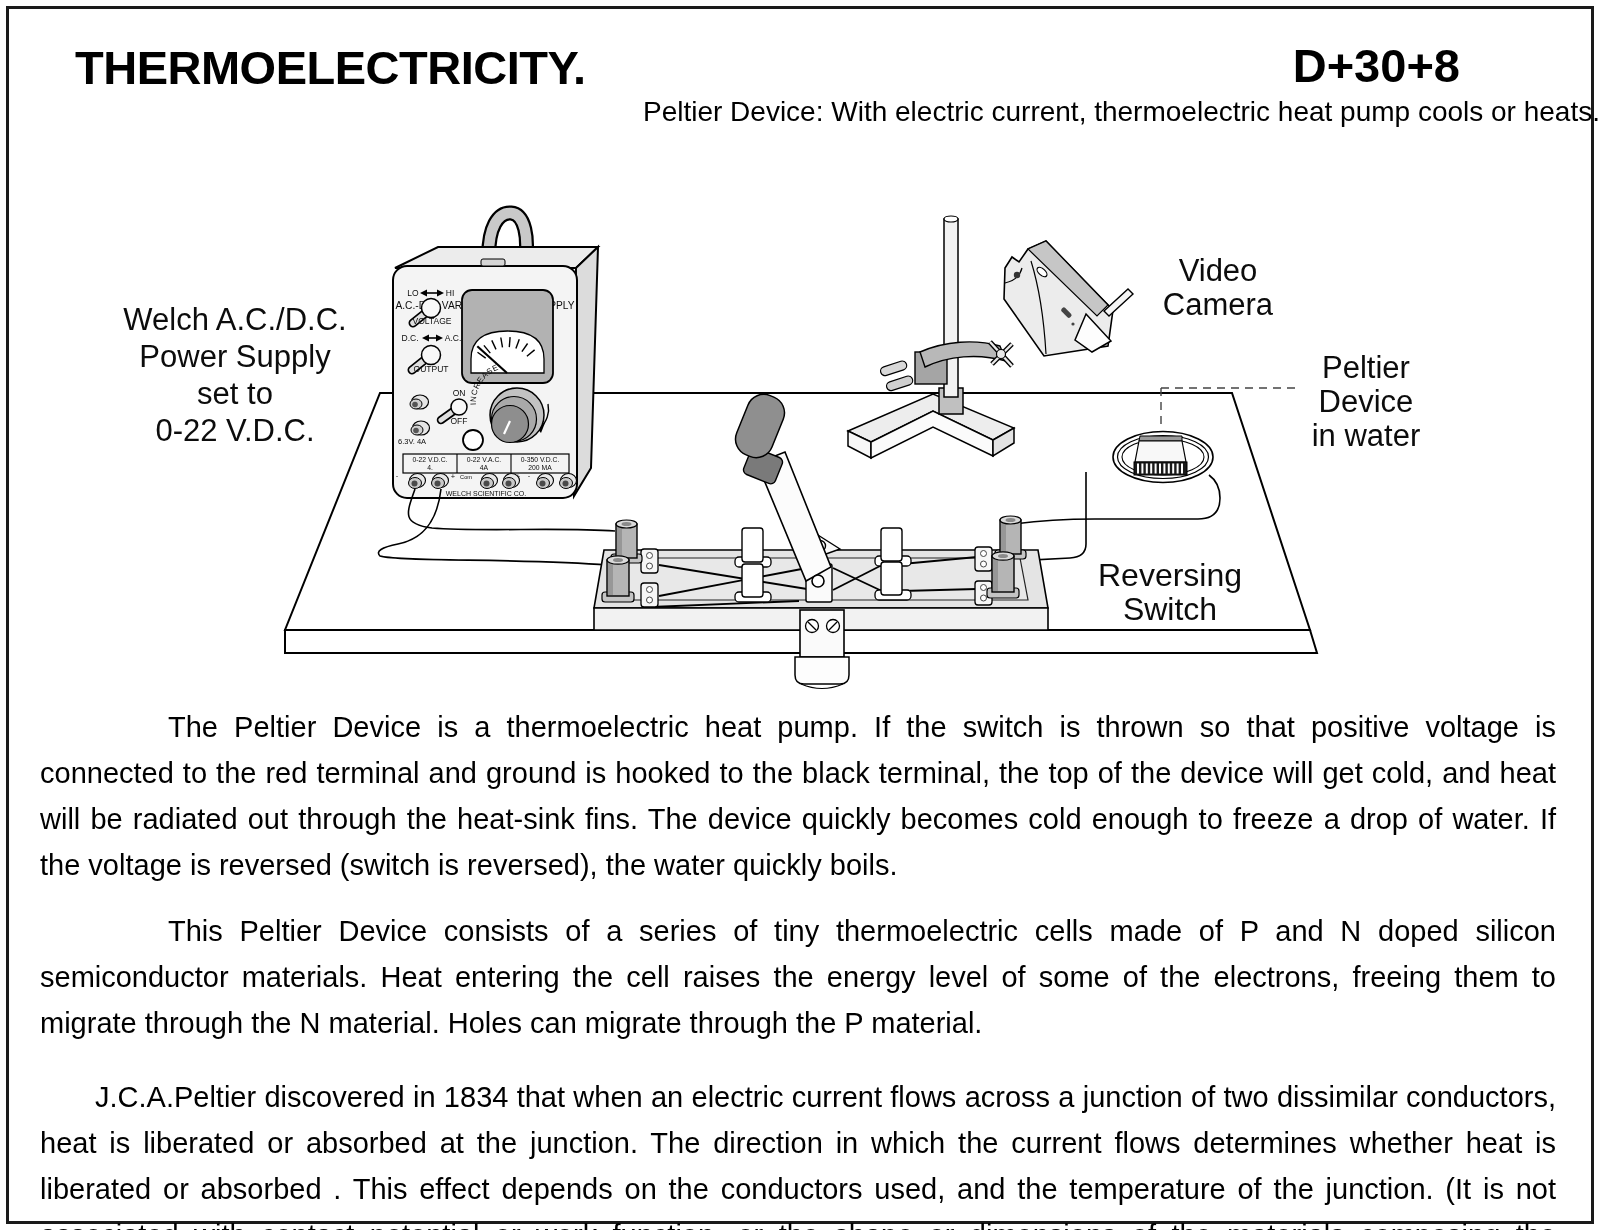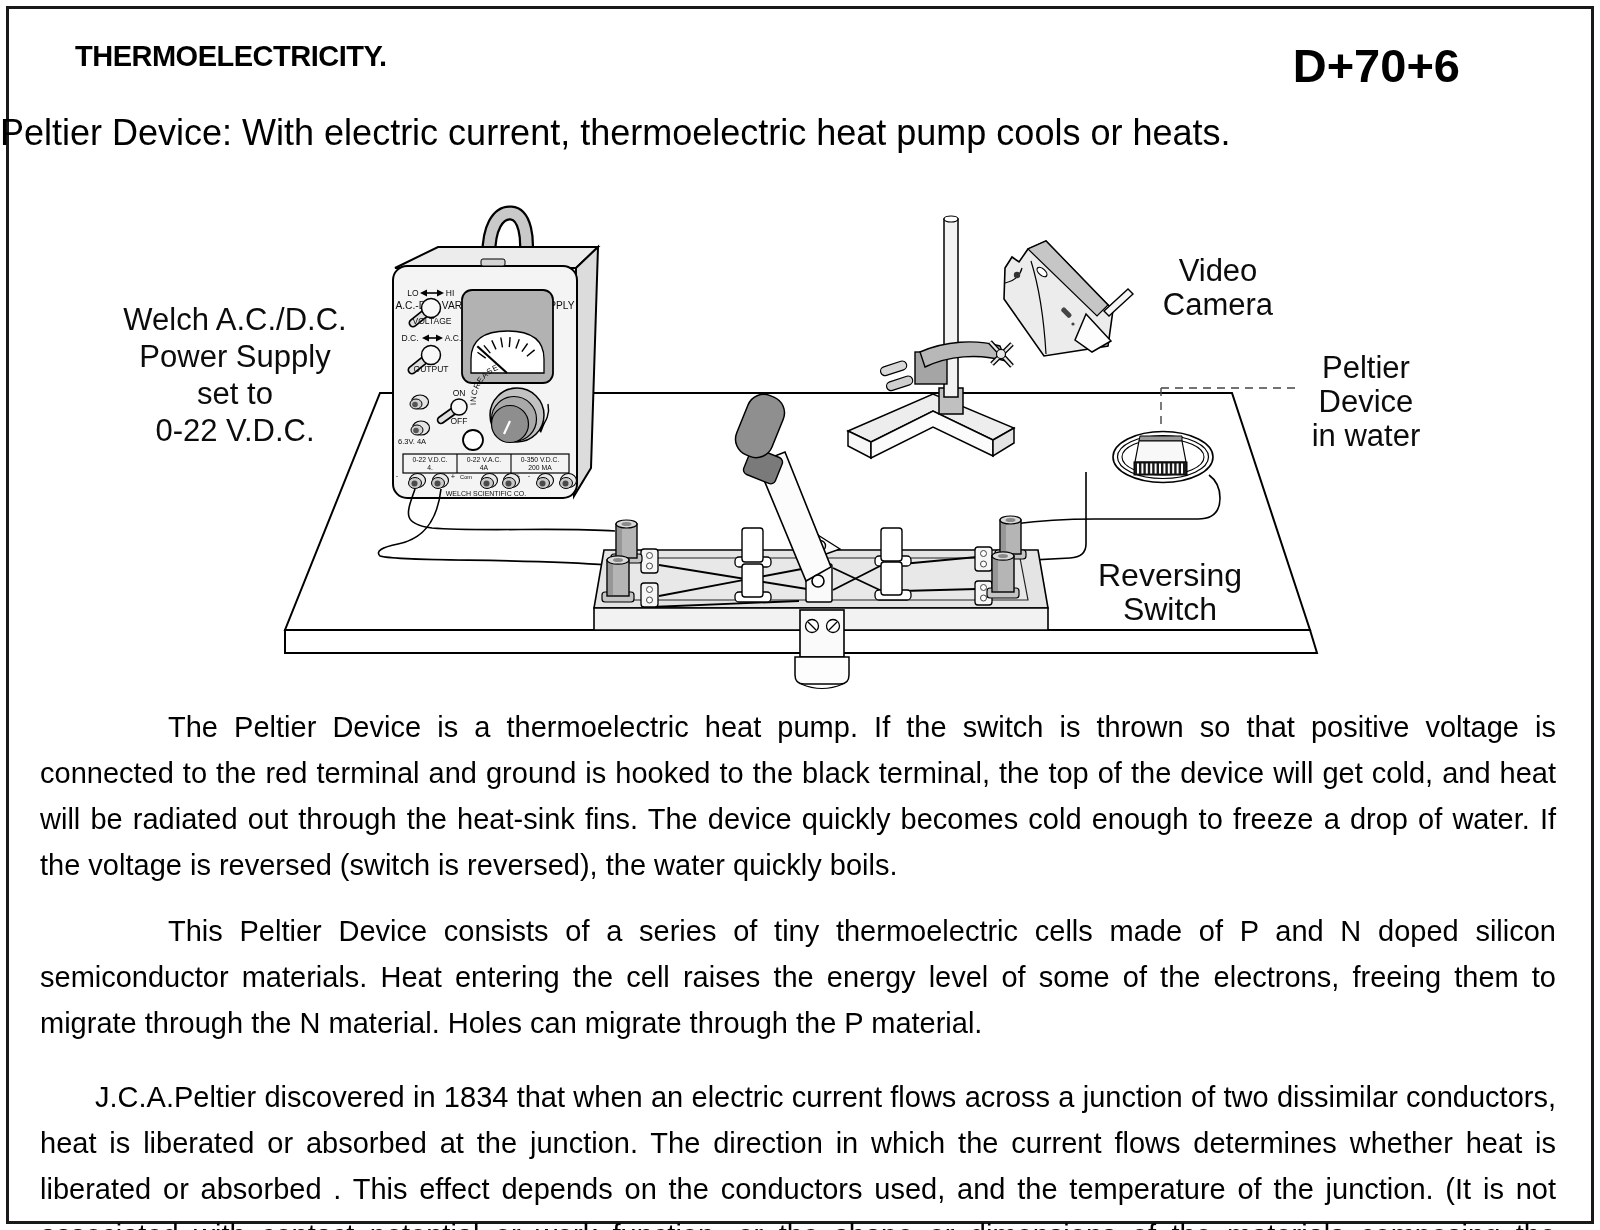--- a/index.html
+++ b/index.html
@@ -1,37 +1,37 @@
 <!DOCTYPE html>
 <html><head>
 <meta charset="utf-8">
 <style>
   html,body{margin:0;padding:0;background:#fff;}
   .page{position:relative;width:1600px;height:1230px;background:#fff;overflow:hidden;
         font-family:"Liberation Sans", sans-serif;color:#000;}
   .frame{position:absolute;left:6px;top:6px;right:6px;bottom:6px;border:3px solid #1a1a1a;}
-  .title{position:absolute;left:75px;top:40px;font-size:29px;font-weight:bold;letter-spacing:-0.5px;}
+  .title{position:absolute;left:75px;top:40px;font-size:47px;font-weight:bold;letter-spacing:-0.5px;}
   .code{position:absolute;right:140px;top:38px;font-size:47px;font-weight:bold;}
-  .subtitle{position:absolute;left:0;right:0;top:112px;text-align:left;font-size:36px;}
+  .subtitle{position:absolute;left:0;right:0;top:96px;text-align:right;font-size:28px;}
   .diagram-svg{position:absolute;left:0;top:0;width:1600px;height:1230px;}
   .bodytext{position:absolute;left:40px;right:44px;top:704px;}
   .bodytext p{margin:0;font-size:29px;line-height:46px;text-align:justify;}
   .bodytext p.p1{text-indent:128px;}
   .bodytext p.p2{margin-top:20px;text-indent:128px;}
   .bodytext p.p3{margin-top:28px;text-indent:55px;}
   svg text{fill:#0c0c0c;}
 </style>
 </head>
 <body>
 
 <div class="page">
   <div class="frame"></div>
 
   <div class="title">THERMOELECTRICITY.</div>
-  <div class="code">D+70+6</div>
+  <div class="code">D+30+8</div>
   <div class="subtitle">Peltier Device: With electric current, thermoelectric heat pump cools or heats.</div>
 
   <svg class="diagram-svg" viewBox="0 0 1600 1230" xmlns="http://www.w3.org/2000/svg">
     <defs>
       <path id="incArc" d="M 476 405 A 32 32 0 0 1 545 399"></path>
     </defs>
 
     <g>
       <polygon points="380,393 1232,393 1310,630 285,630" fill="#ffffff" stroke="#000" stroke-width="2"></polygon>
       <polygon points="285,630 1310,630 1317,653 285,653" fill="#ffffff" stroke="#000" stroke-width="2"></polygon>

